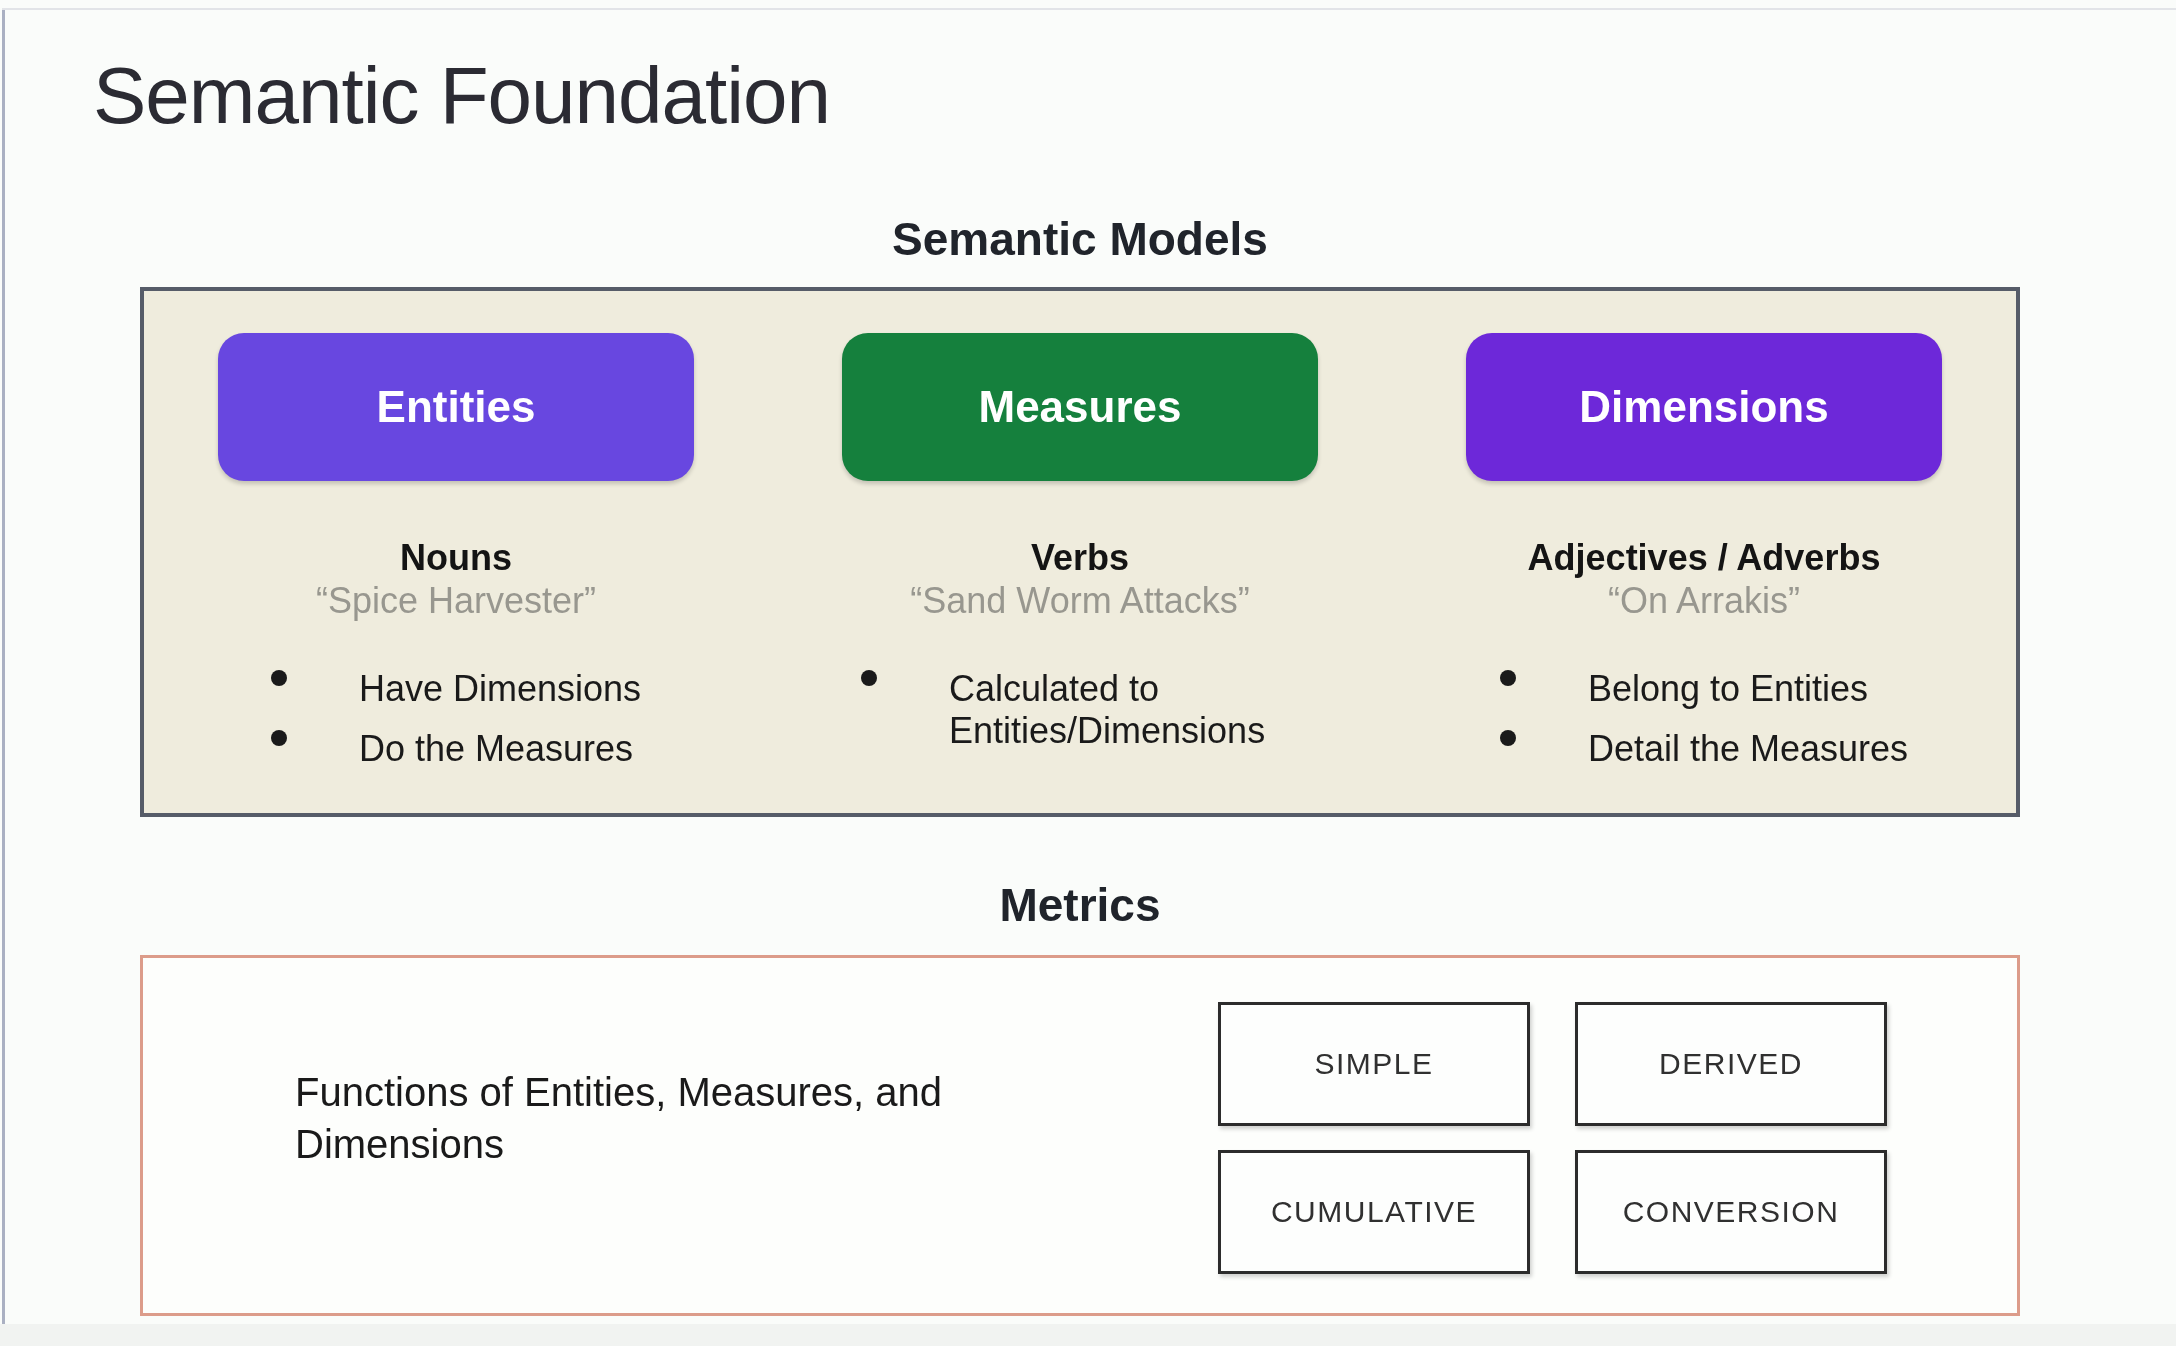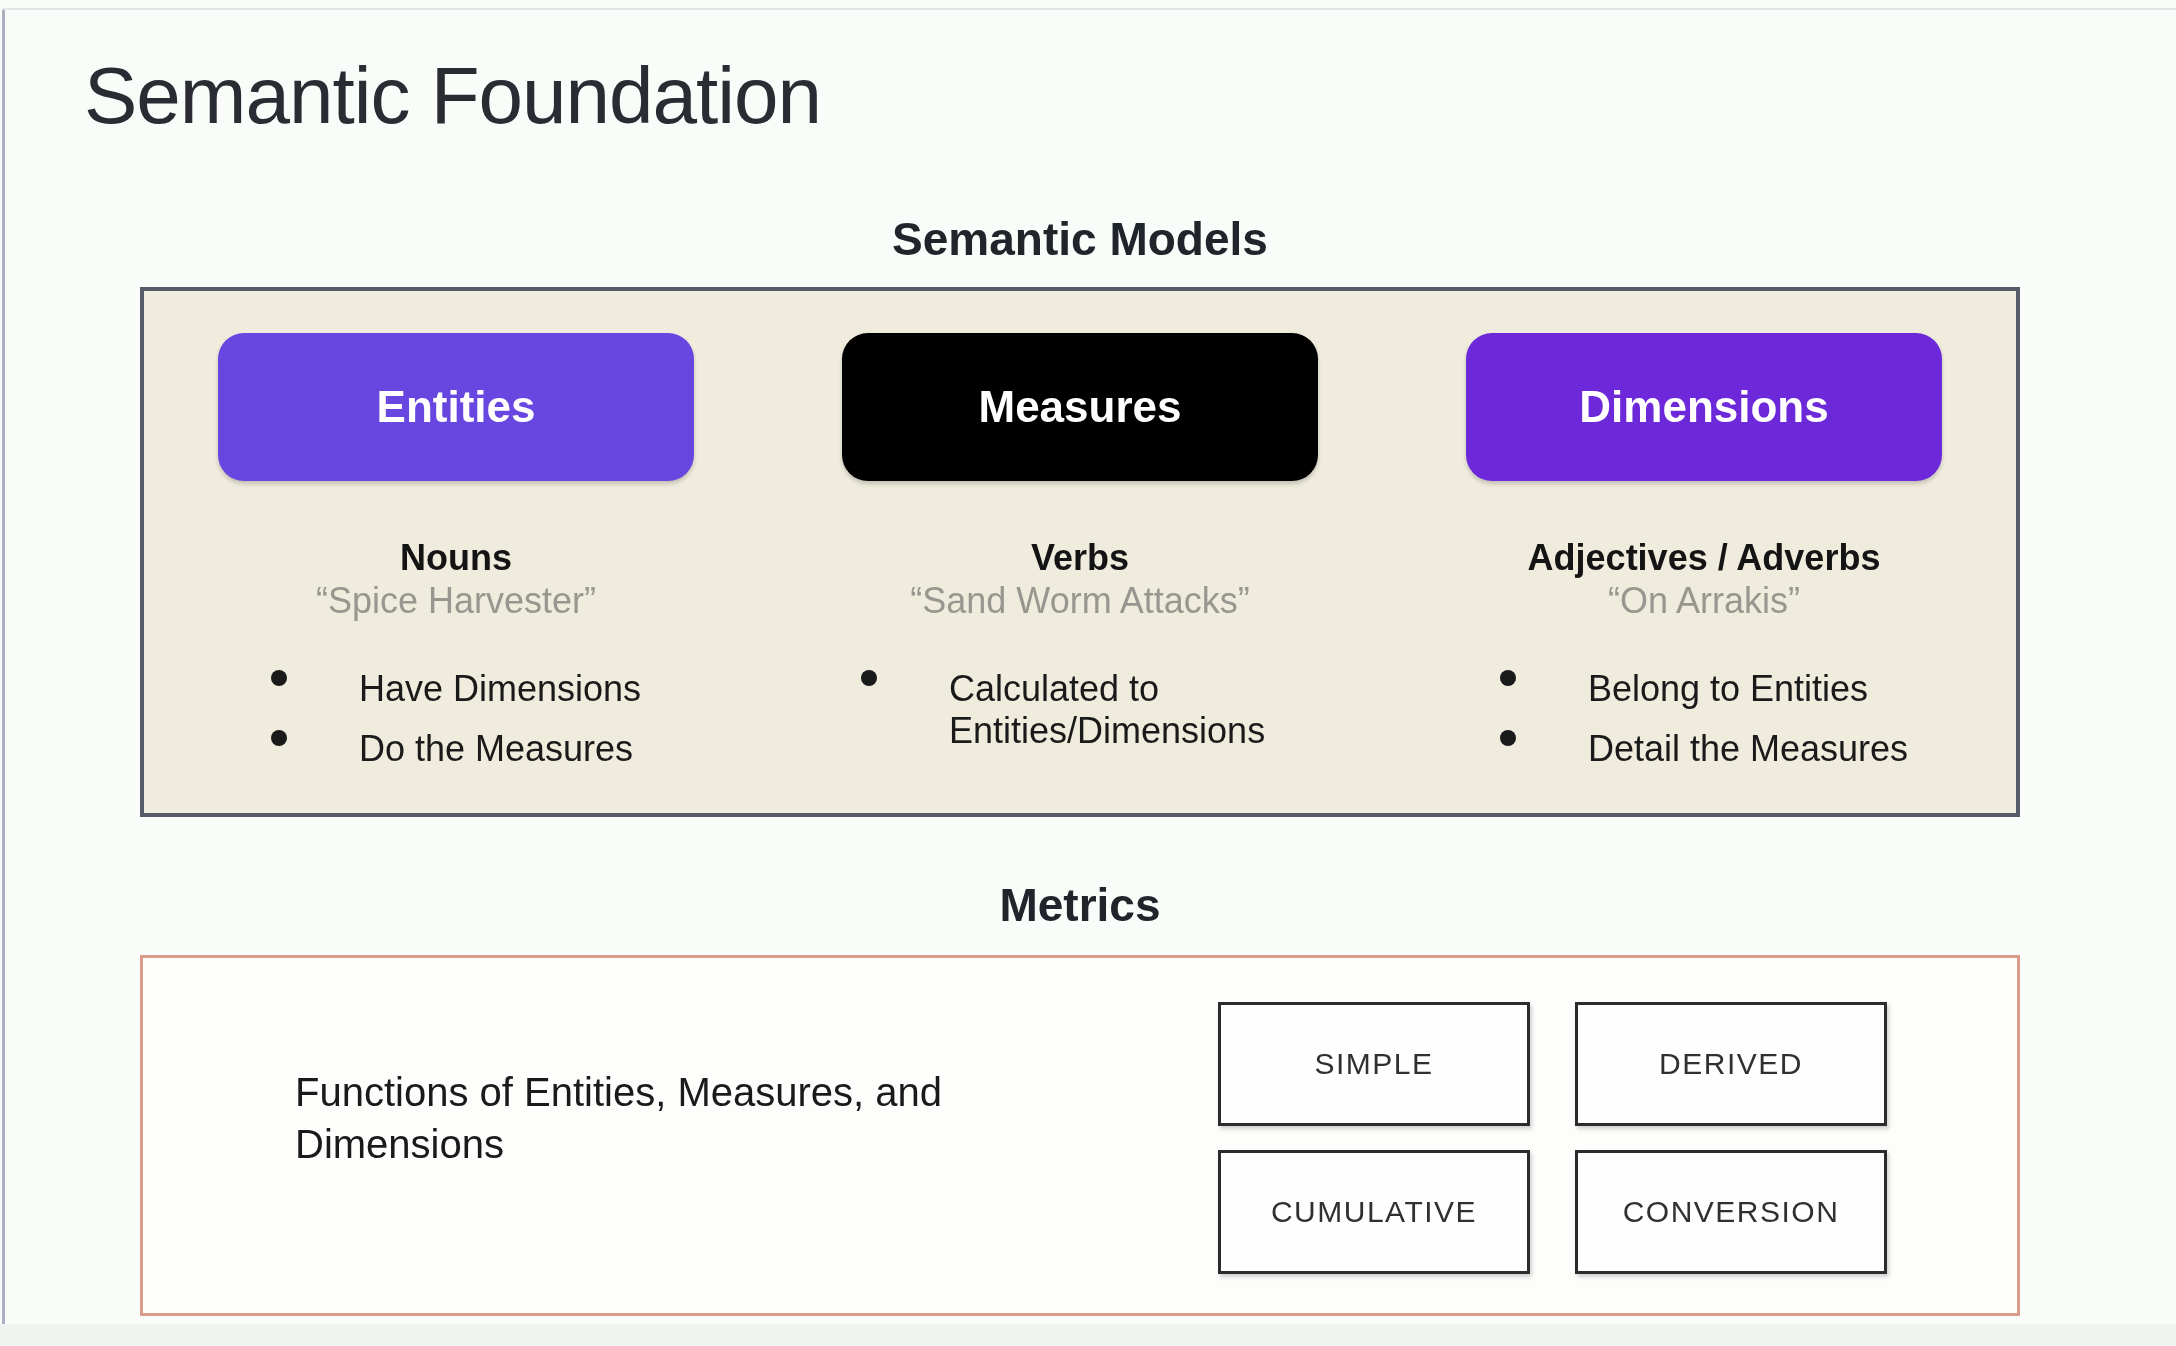--- a/index.html
+++ b/index.html
@@ -20,21 +20,21 @@
   .edge-top {
     position: absolute; left: 2px; top: 8px; width: 2174px; height: 2px;
     background: #e2e4e8;
   }
   .bottom-strip {
     position: absolute; left: 0; top: 1324px; width: 2176px; height: 22px;
     background: #f1f3f1;
   }
 
   .slide-title {
-    position: absolute; left: 84px; top: 52px;
+    position: absolute; left: 93px; top: 52px;
     font-size: 80px; font-weight: 400; letter-spacing: -1px;
     color: #2b2b33; line-height: 1.1;
   }
 
   .section-heading {
     position: absolute; left: 140px; width: 1880px;
     text-align: center; font-weight: 700; font-size: 46px; color: #20242b;
   }
   .heading-models { top: 212px; }
   .heading-metrics { top: 878px; }
@@ -121,21 +121,21 @@
           <span class="bullet-wrap">Have Dimensions</span>
         </li>
         <li>
           <span class="dot"></span>
           <span class="bullet-wrap">Do the Measures</span>
         </li>
       </ul>
     </div>
 
     <div class="model-col">
-      <div class="pill" style="background: #000000;">Measures</div>
+      <div class="pill" style="background: #15803d;">Measures</div>
       <div class="role">Verbs</div>
       <div class="quote">“Sand Worm Attacks”</div>
       <ul class="bullets">
         <li>
           <span class="dot"></span>
           <span class="bullet-wrap">Calculated to Entities/Dimensions</span>
         </li>
       </ul>
     </div>
 

